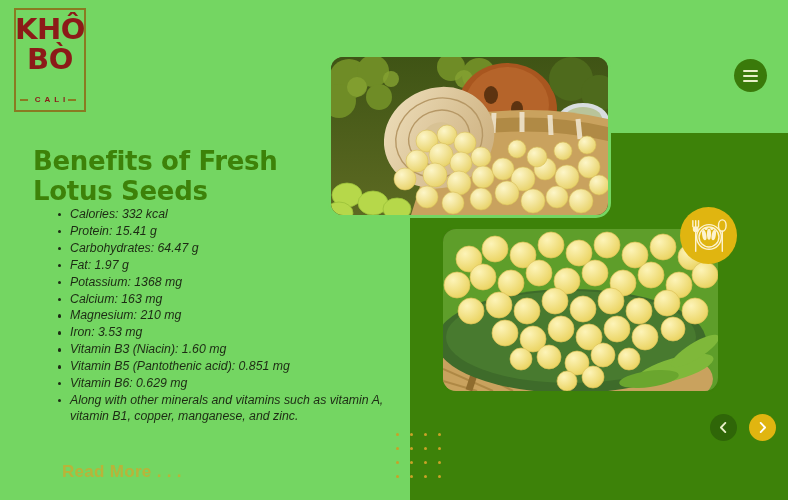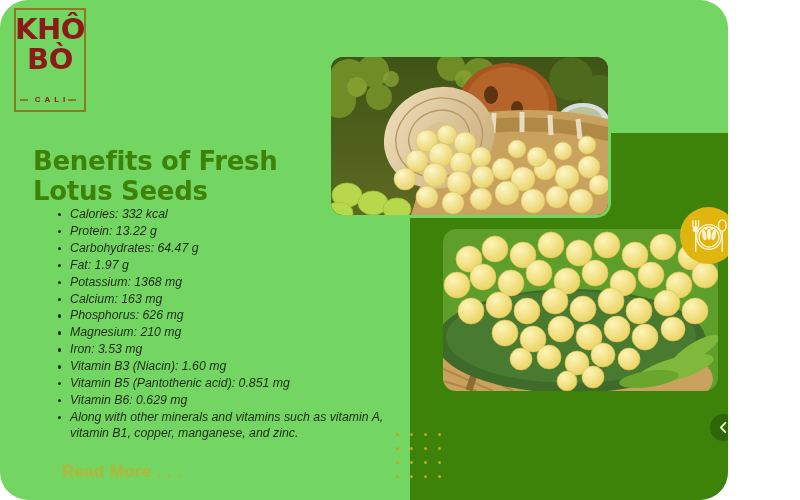--- a/index.html
+++ b/index.html
@@ -7,25 +7,24 @@
     padding: 0;
     background: #ffffff;
   }
   body {
     font-family: "Liberation Sans", sans-serif;
     -webkit-font-smoothing: antialiased;
   }
 
   #slide {
     position: relative;
-    width: 728px;
+    width: 788px;
     height: 500px;
     overflow: hidden;
     background: #74d662;
-    border-radius: 28px;
   }
 
   
   .bg-dark-right {
     position: absolute;
     left: 410px;
     top: 133px;
     width: 390px;
     height: 367px;
     background: #3d8209;
@@ -239,26 +238,25 @@
   <div class="logo">
     <div class="logo-line1">KHÔ</div>
     <div class="logo-line2">BÒ</div>
     <div class="logo-sub">CALI</div>
   </div>
 
   <h1 class="headline">Benefits of Fresh Lotus Seeds</h1>
 
   <ul class="facts">
     <li>Calories: 332 kcal</li>
-    <li>Protein: 13.22 g</li>
+    <li>Protein: 15.41 g</li>
     <li>Carbohydrates: 64.47 g</li>
     <li>Fat: 1.97 g</li>
     <li>Potassium: 1368 mg</li>
     <li>Calcium: 163 mg</li>
-    <li>Phosphorus: 626 mg</li>
     <li>Magnesium: 210 mg</li>
     <li>Iron: 3.53 mg</li>
     <li>Vitamin B3 (Niacin): 1.60 mg</li>
     <li>Vitamin B5 (Pantothenic acid): 0.851 mg</li>
     <li>Vitamin B6: 0.629 mg</li>
     <li>Along with other minerals and vitamins such as vitamin A, vitamin B1, copper, manganese, and zinc.</li>
   </ul>
 
   <div class="read-more">Read More . . .</div>
 

